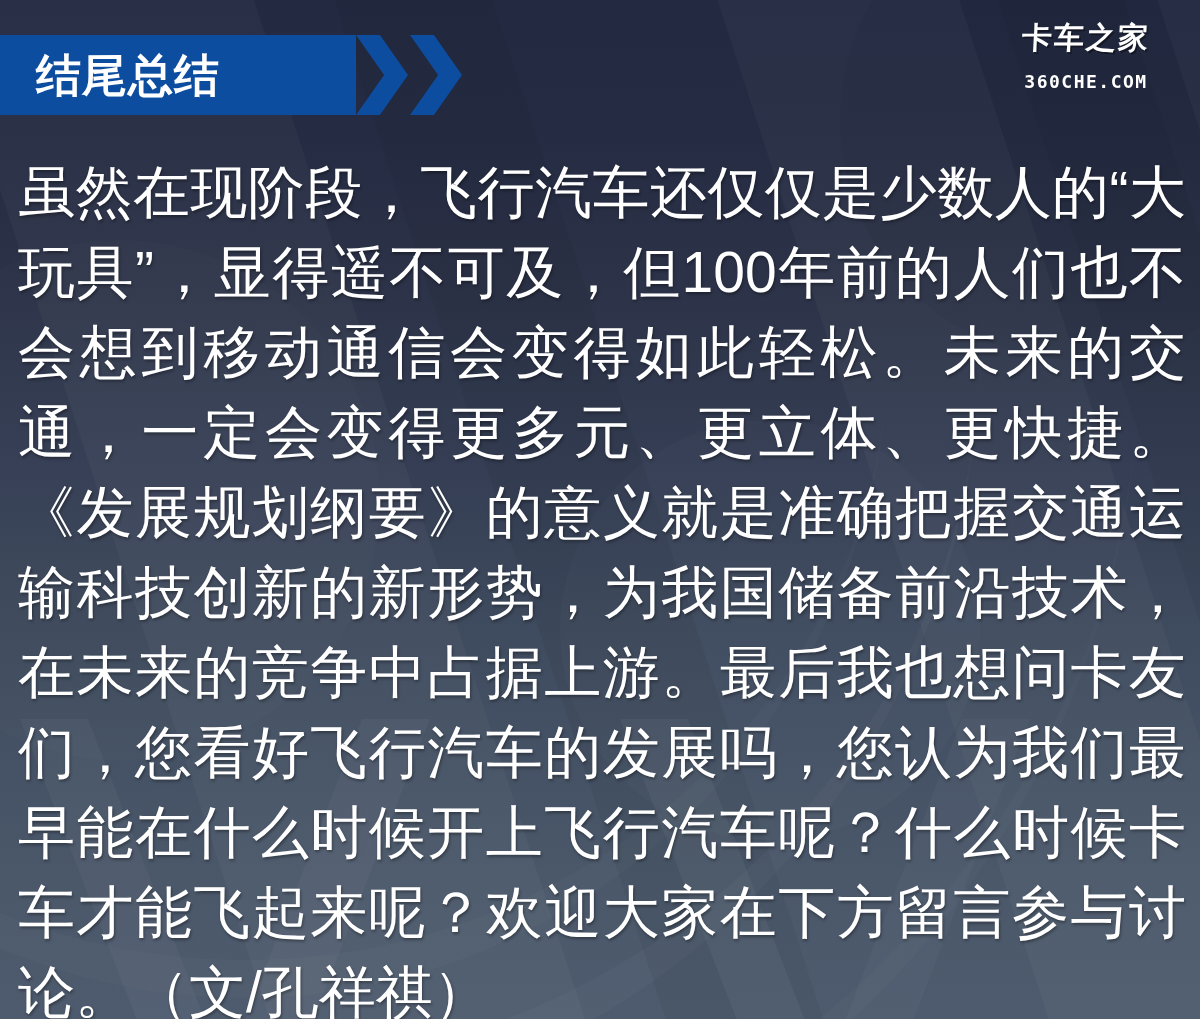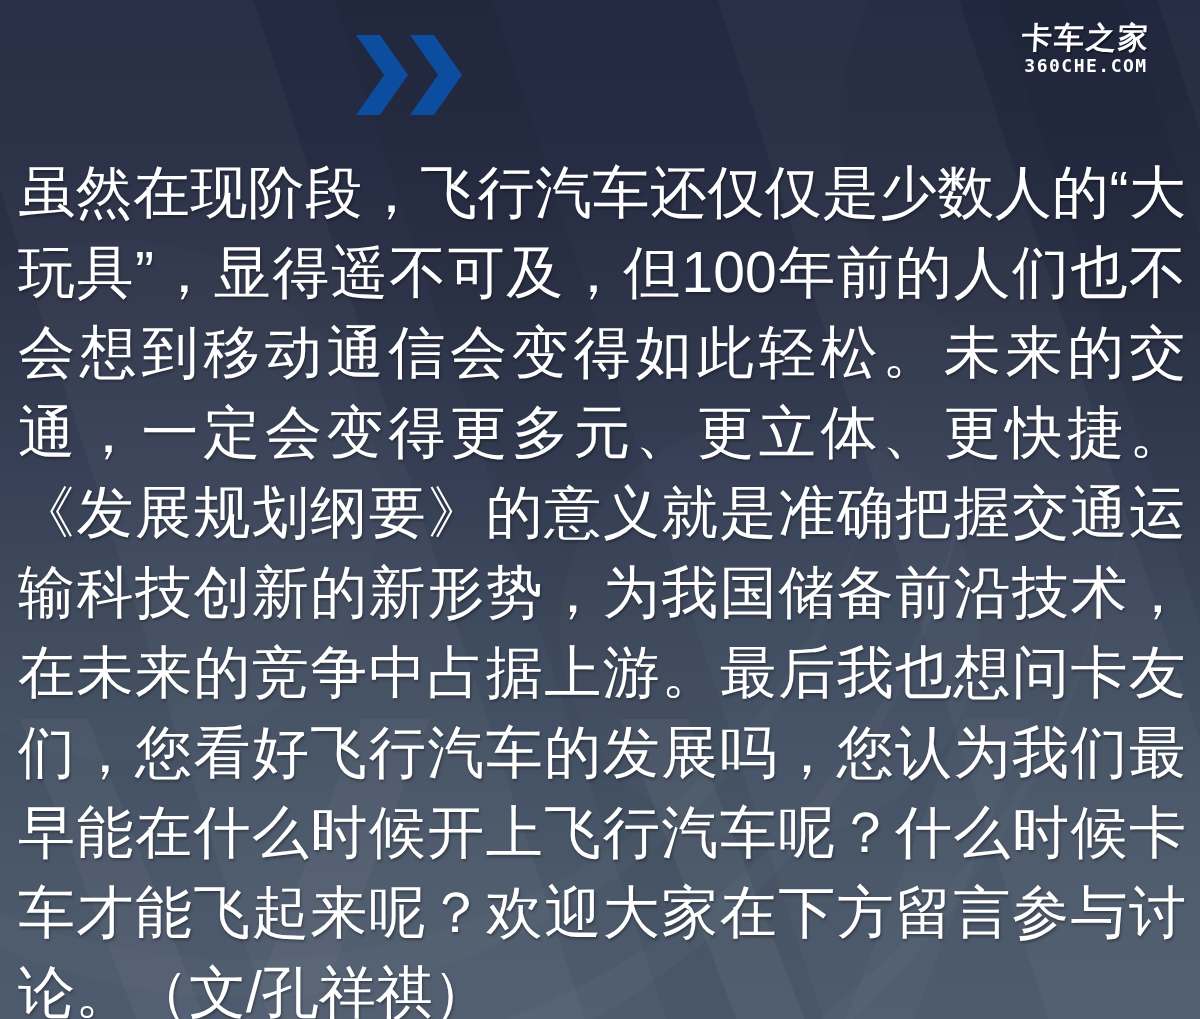--- a/index.html
+++ b/index.html
@@ -135,21 +135,21 @@
   }
   .logo-cn {
     font-size: 30px;
     font-weight: bold;
     letter-spacing: 2px;
     line-height: 1.05;
     text-shadow: 2px 2px 0 rgba(0,0,0,0.35);
     transform: skewX(-3deg);
   }
   .logo-en {
-    margin-top: 3px;
+    margin-top: 19px;
     font-size: 18px;
     font-weight: bold;
     letter-spacing: 1.5px;
     line-height: 1;
     font-family: "DejaVu Sans Mono", "Liberation Mono", monospace;
   }
 
   
   .article {
     position: absolute;
@@ -190,20 +190,23 @@
     <div class="band band-e"></div>
 
     <div class="vshape v1"></div>
     <div class="vshape v2 flip"></div>
     <div class="vshape v3"></div>
     <div class="vshape v4 flip"></div>
   </div>
 
   <div class="header">
 
+    <div class="title-bar">
+      <span class="title-text">结尾总结</span>
+    </div>
 
     <div class="chev chev-1"></div>
     <div class="chev chev-2"></div>
 
     <div class="logo">
       <div class="logo-cn">卡车之家</div>
       <div class="logo-en">360CHE.COM</div>
     </div>
 
   </div>

